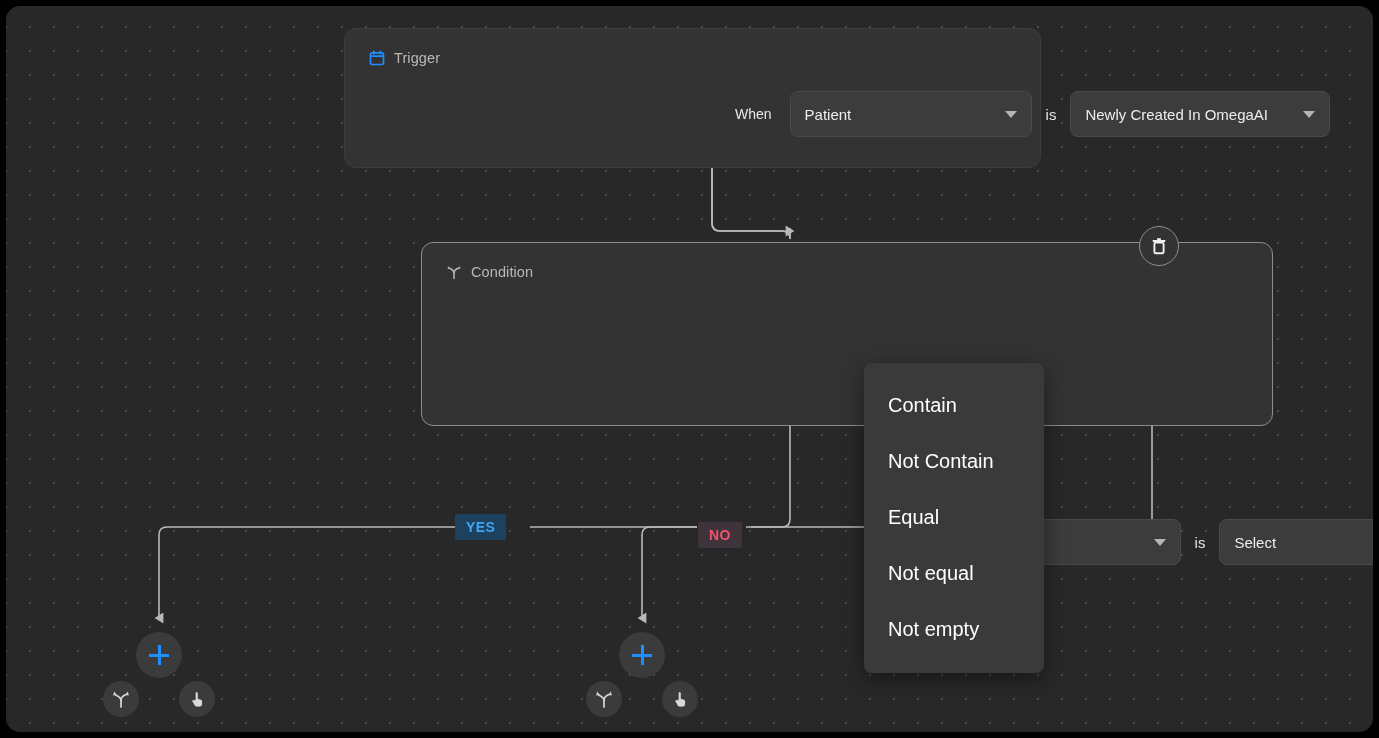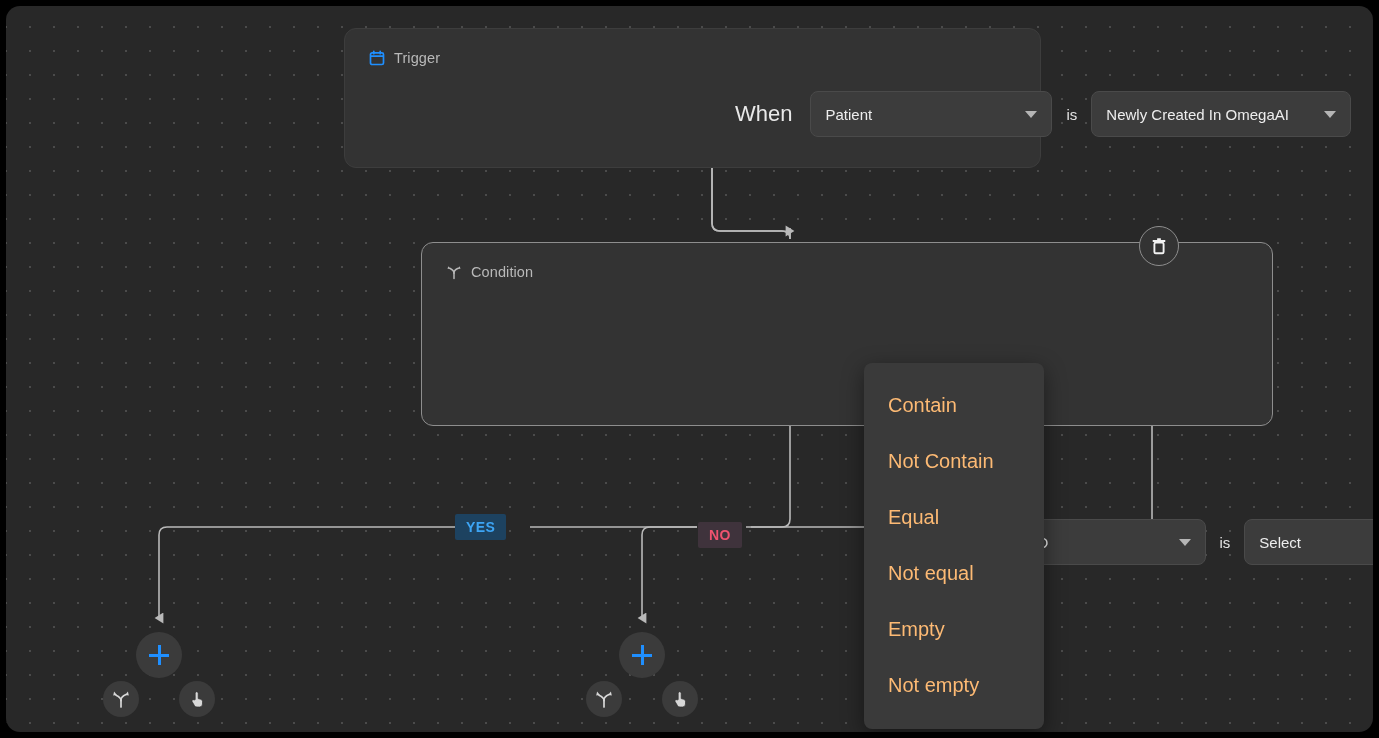--- a/index.html
+++ b/index.html
@@ -85,21 +85,21 @@
   .node-row {
     position: absolute;
     display: flex;
     align-items: center;
     gap: 0;
   }
   .node.trigger .node-row { left: 390px; top: 62px; }
   .node.condition .node-row { left: 457px; top: 276px; }
 
   .row-label {
-    font-size: 22px;
+    font-size: 14px;
     color: #e9e9e9;
     white-space: nowrap;
   }
   .row-conj {
     font-size: 15px;
     color: #e3e3e3;
     margin: 0 14px;
   }
 
   
@@ -141,21 +141,21 @@
     top: 357px;
     width: 180px;
     padding: 14px 0 16px 0;
     background: #3a3a3a;
     border-radius: 8px;
     box-shadow: 0 6px 22px rgba(0,0,0,.45);
     z-index: 60;
   }
   .menu-item {
     font-size: 20px;
-    color: #fdba74;
+    color: #ffffff;
     padding: 0 0 0 24px;
     height: 56px;
     line-height: 56px;
     white-space: nowrap;
     cursor: pointer;
   }
 
   
   #delete-btn {
     position: absolute;
@@ -376,17 +376,16 @@
         <rect x="7" y="1.3" width="4" height="1.6" rx="0.6" fill="#f2f2f2"></rect>
         <rect x="4.4" y="5.6" width="9.2" height="10.6" rx="1.3" fill="none" stroke="#f2f2f2" stroke-width="1.9"></rect>
       </svg>
     </div>
 
     <div id="op-menu">
       <div class="menu-item">Contain</div>
       <div class="menu-item">Not Contain</div>
       <div class="menu-item">Equal</div>
       <div class="menu-item">Not equal</div>
-      <div class="menu-item">Empty</div>
       <div class="menu-item">Not empty</div>
     </div>
   </div>
 </div>
 
 </body></html>

